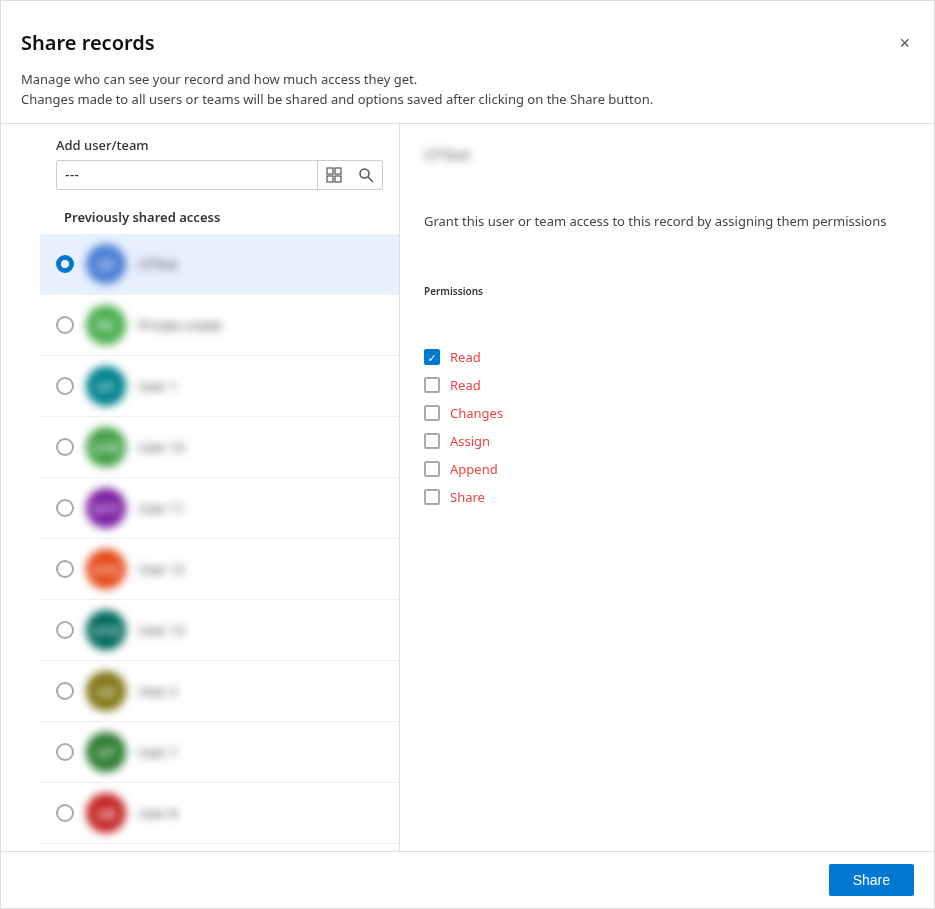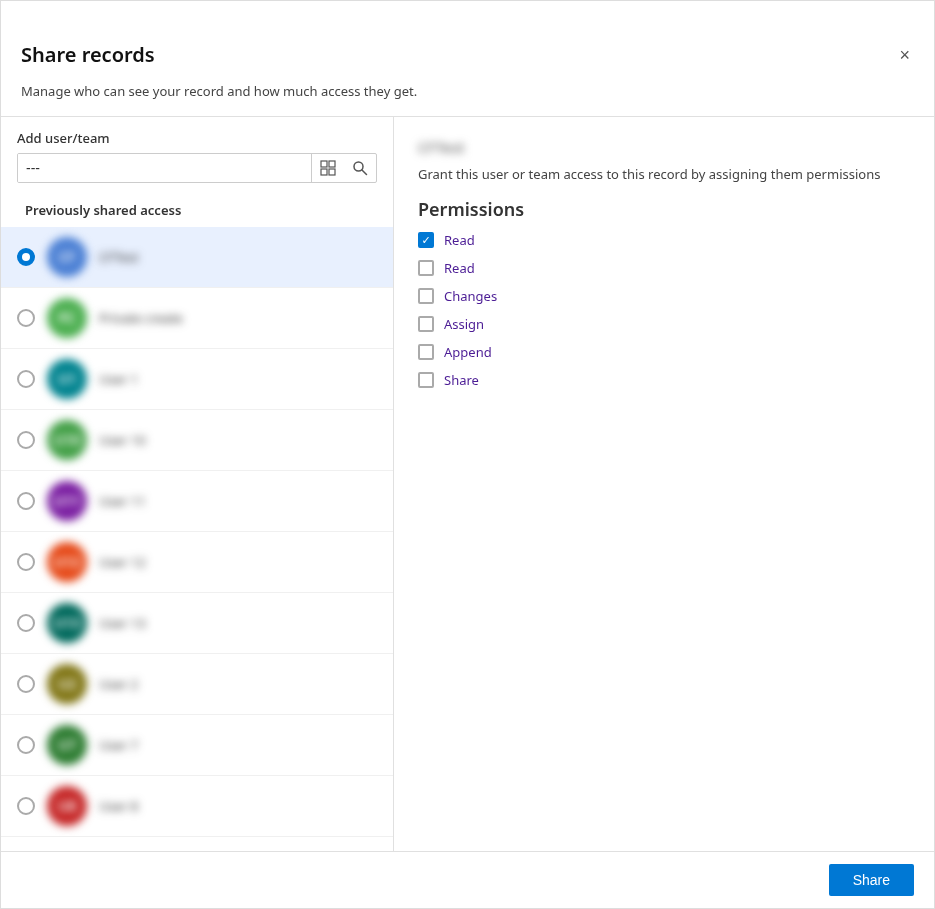--- a/index.html
+++ b/index.html
@@ -18,23 +18,22 @@
       background: #fff;
       display: flex;
       flex-direction: column;
       border: 1px solid #ddd;
       box-shadow: 0 4px 20px rgba(0,0,0,0.15);
     }
     .dialog-header {
       display: flex;
       align-items: center;
       justify-content: space-between;
-      padding: 16px 20px 10px 20px;
+      padding: 28px 20px 10px 20px;
       border-bottom: none;
-      margin-top: 24px;
     }
     .dialog-title {
       font-size: 20px;
       font-weight: 600;
       color: #111;
     }
     .close-btn {
       background: none;
       border: none;
       cursor: pointer;
@@ -50,25 +49,26 @@
       line-height: 1.5;
       border-bottom: 1px solid #e0e0e0;
     }
     .dialog-body {
       display: flex;
       flex: 1;
       overflow: hidden;
     }
     
     .left-panel {
-      width: 393px;
+      width: 360px;
       border-right: 1px solid #e0e0e0;
       display: flex;
       flex-direction: column;
       flex-shrink: 0;
+      margin-left: 39px;
     }
     .add-user-label {
       padding: 12px 16px 6px 16px;
       font-size: 13px;
       font-weight: 500;
       color: #333;
     }
     .search-row {
       display: flex;
       align-items: center;
@@ -184,35 +184,36 @@
     .user-list::-webkit-scrollbar-thumb {
       background: #c0c0c0;
       border-radius: 3px;
     }
     
     .right-panel {
       flex: 1;
       padding: 20px 24px;
       display: flex;
       flex-direction: column;
+      gap: 40px;
     }
     .selected-user-name {
       font-size: 15px;
       font-weight: 500;
       color: #666;
       margin-bottom: 8px;
       filter: blur(4px);
     }
     .grant-text {
       font-size: 13px;
       color: #444;
       margin-bottom: 14px;
     }
     .permissions-label {
-      font-size: 18px;
+      font-size: 10px;
       font-weight: 600;
       color: #333;
       margin-bottom: 10px;
     }
     .permission-row {
       display: flex;
       align-items: center;
       gap: 10px;
       margin-bottom: 10px;
     }
@@ -232,21 +233,21 @@
       border-color: #0078d4;
     }
     .checkbox-box.checked::after {
       content: '✓';
       color: #fff;
       font-size: 11px;
       line-height: 1;
     }
     .permission-text {
       font-size: 13px;
-      color: #4c1d95;
+      color: #ef4444;
     }
     
     .dialog-footer {
       padding: 12px 20px;
       display: flex;
       justify-content: flex-end;
       border-top: 1px solid #e0e0e0;
     }
     .share-btn {
       background: #0078d4;
@@ -264,20 +265,21 @@
 
 <div class="dialog">
 
   <div class="dialog-header">
     <span class="dialog-title">Share records</span>
     <button class="close-btn">×</button>
   </div>
 
   <div class="dialog-subtitle">
     <div>Manage who can see your record and how much access they get.</div>
+    <div>Changes made to all users or teams will be shared and options saved after clicking on the Share button.</div>
   </div>
 
   <div class="dialog-body">
 
     <div class="left-panel">
       <div class="add-user-label">Add user/team</div>
 
       <div class="search-row">
         <input class="search-input" type="text" value="---" placeholder="---" style="">
         <button class="lookup-icon-btn" title="Lookup">

